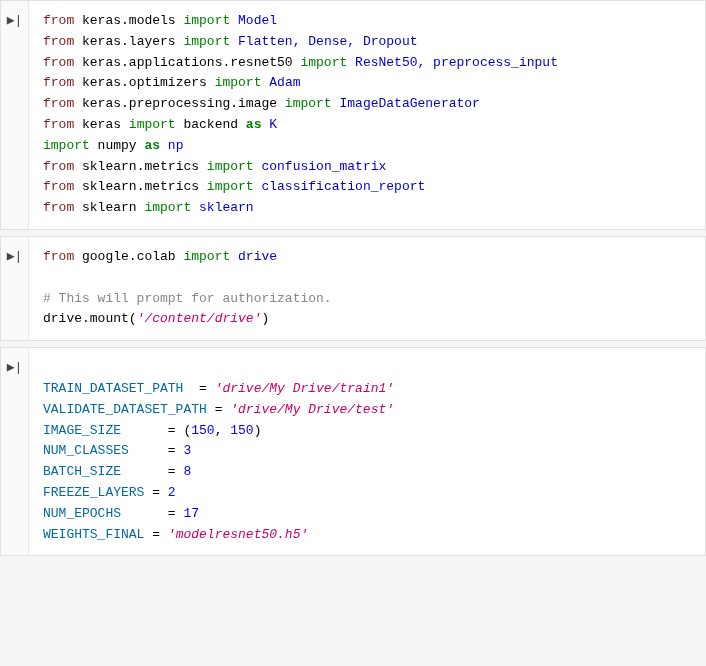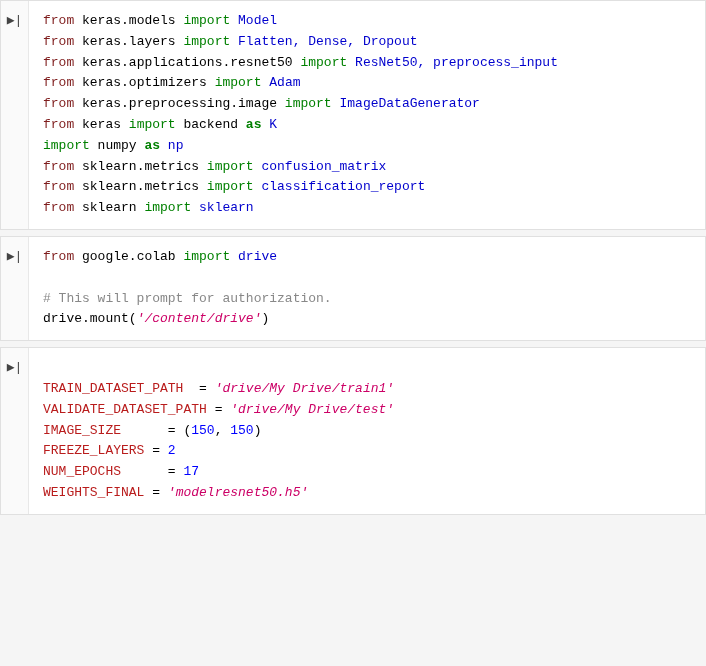--- a/index.html
+++ b/index.html
@@ -48,21 +48,21 @@
       white-space: pre;
       display: block;
     }
     
     .kw-from { color: #7f1d1d; font-weight: normal; }
     .kw-import { color: #008000; font-weight: normal; }
     .kw-as { color: #008000; font-weight: bold; }
     .symbol { color: #0000cd; }
     .string { color: #cc0066; font-style: italic; }
     .comment { color: #888888; }
-    .variable { color: #b91c1c; }
+    .variable { color: #0369a1; }
     .number { color: #0000ff; }
     .plain { color: #000000; }
     .empty-line { height: 1.6em; display: block; }
   </style>
 </head>
 <body>
 
 <div class="notebook">
 
 <div class="cell">
@@ -95,18 +95,20 @@
     </div>
     <div class="cell">
       <div class="cell-run-btn">
         <span class="run-icon">▶|</span>
       </div>
       <div class="cell-content">
         <span class="empty-line"></span>
         <span class="code-line"><span class="variable">TRAIN_DATASET_PATH</span><span class="plain">  = </span><span class="string">'drive/My Drive/train1'</span></span>
         <span class="code-line"><span class="variable">VALIDATE_DATASET_PATH</span><span class="plain"> = </span><span class="string">'drive/My Drive/test'</span></span>
         <span class="code-line"><span class="variable">IMAGE_SIZE</span><span class="plain">      = (</span><span class="number">150</span><span class="plain">, </span><span class="number">150</span><span class="plain">)</span></span>
+        <span class="code-line"><span class="variable">NUM_CLASSES</span><span class="plain">     = </span><span class="number">3</span></span>
+        <span class="code-line"><span class="variable">BATCH_SIZE</span><span class="plain">      = </span><span class="number">8</span></span>
         <span class="code-line"><span class="variable">FREEZE_LAYERS</span><span class="plain"> = </span><span class="number">2</span></span>
         <span class="code-line"><span class="variable">NUM_EPOCHS</span><span class="plain">      = </span><span class="number">17</span></span>
         <span class="code-line"><span class="variable">WEIGHTS_FINAL</span><span class="plain"> = </span><span class="string">'modelresnet50.h5'</span></span>
       </div>
     </div>
   </div>
 
 </body></html>

